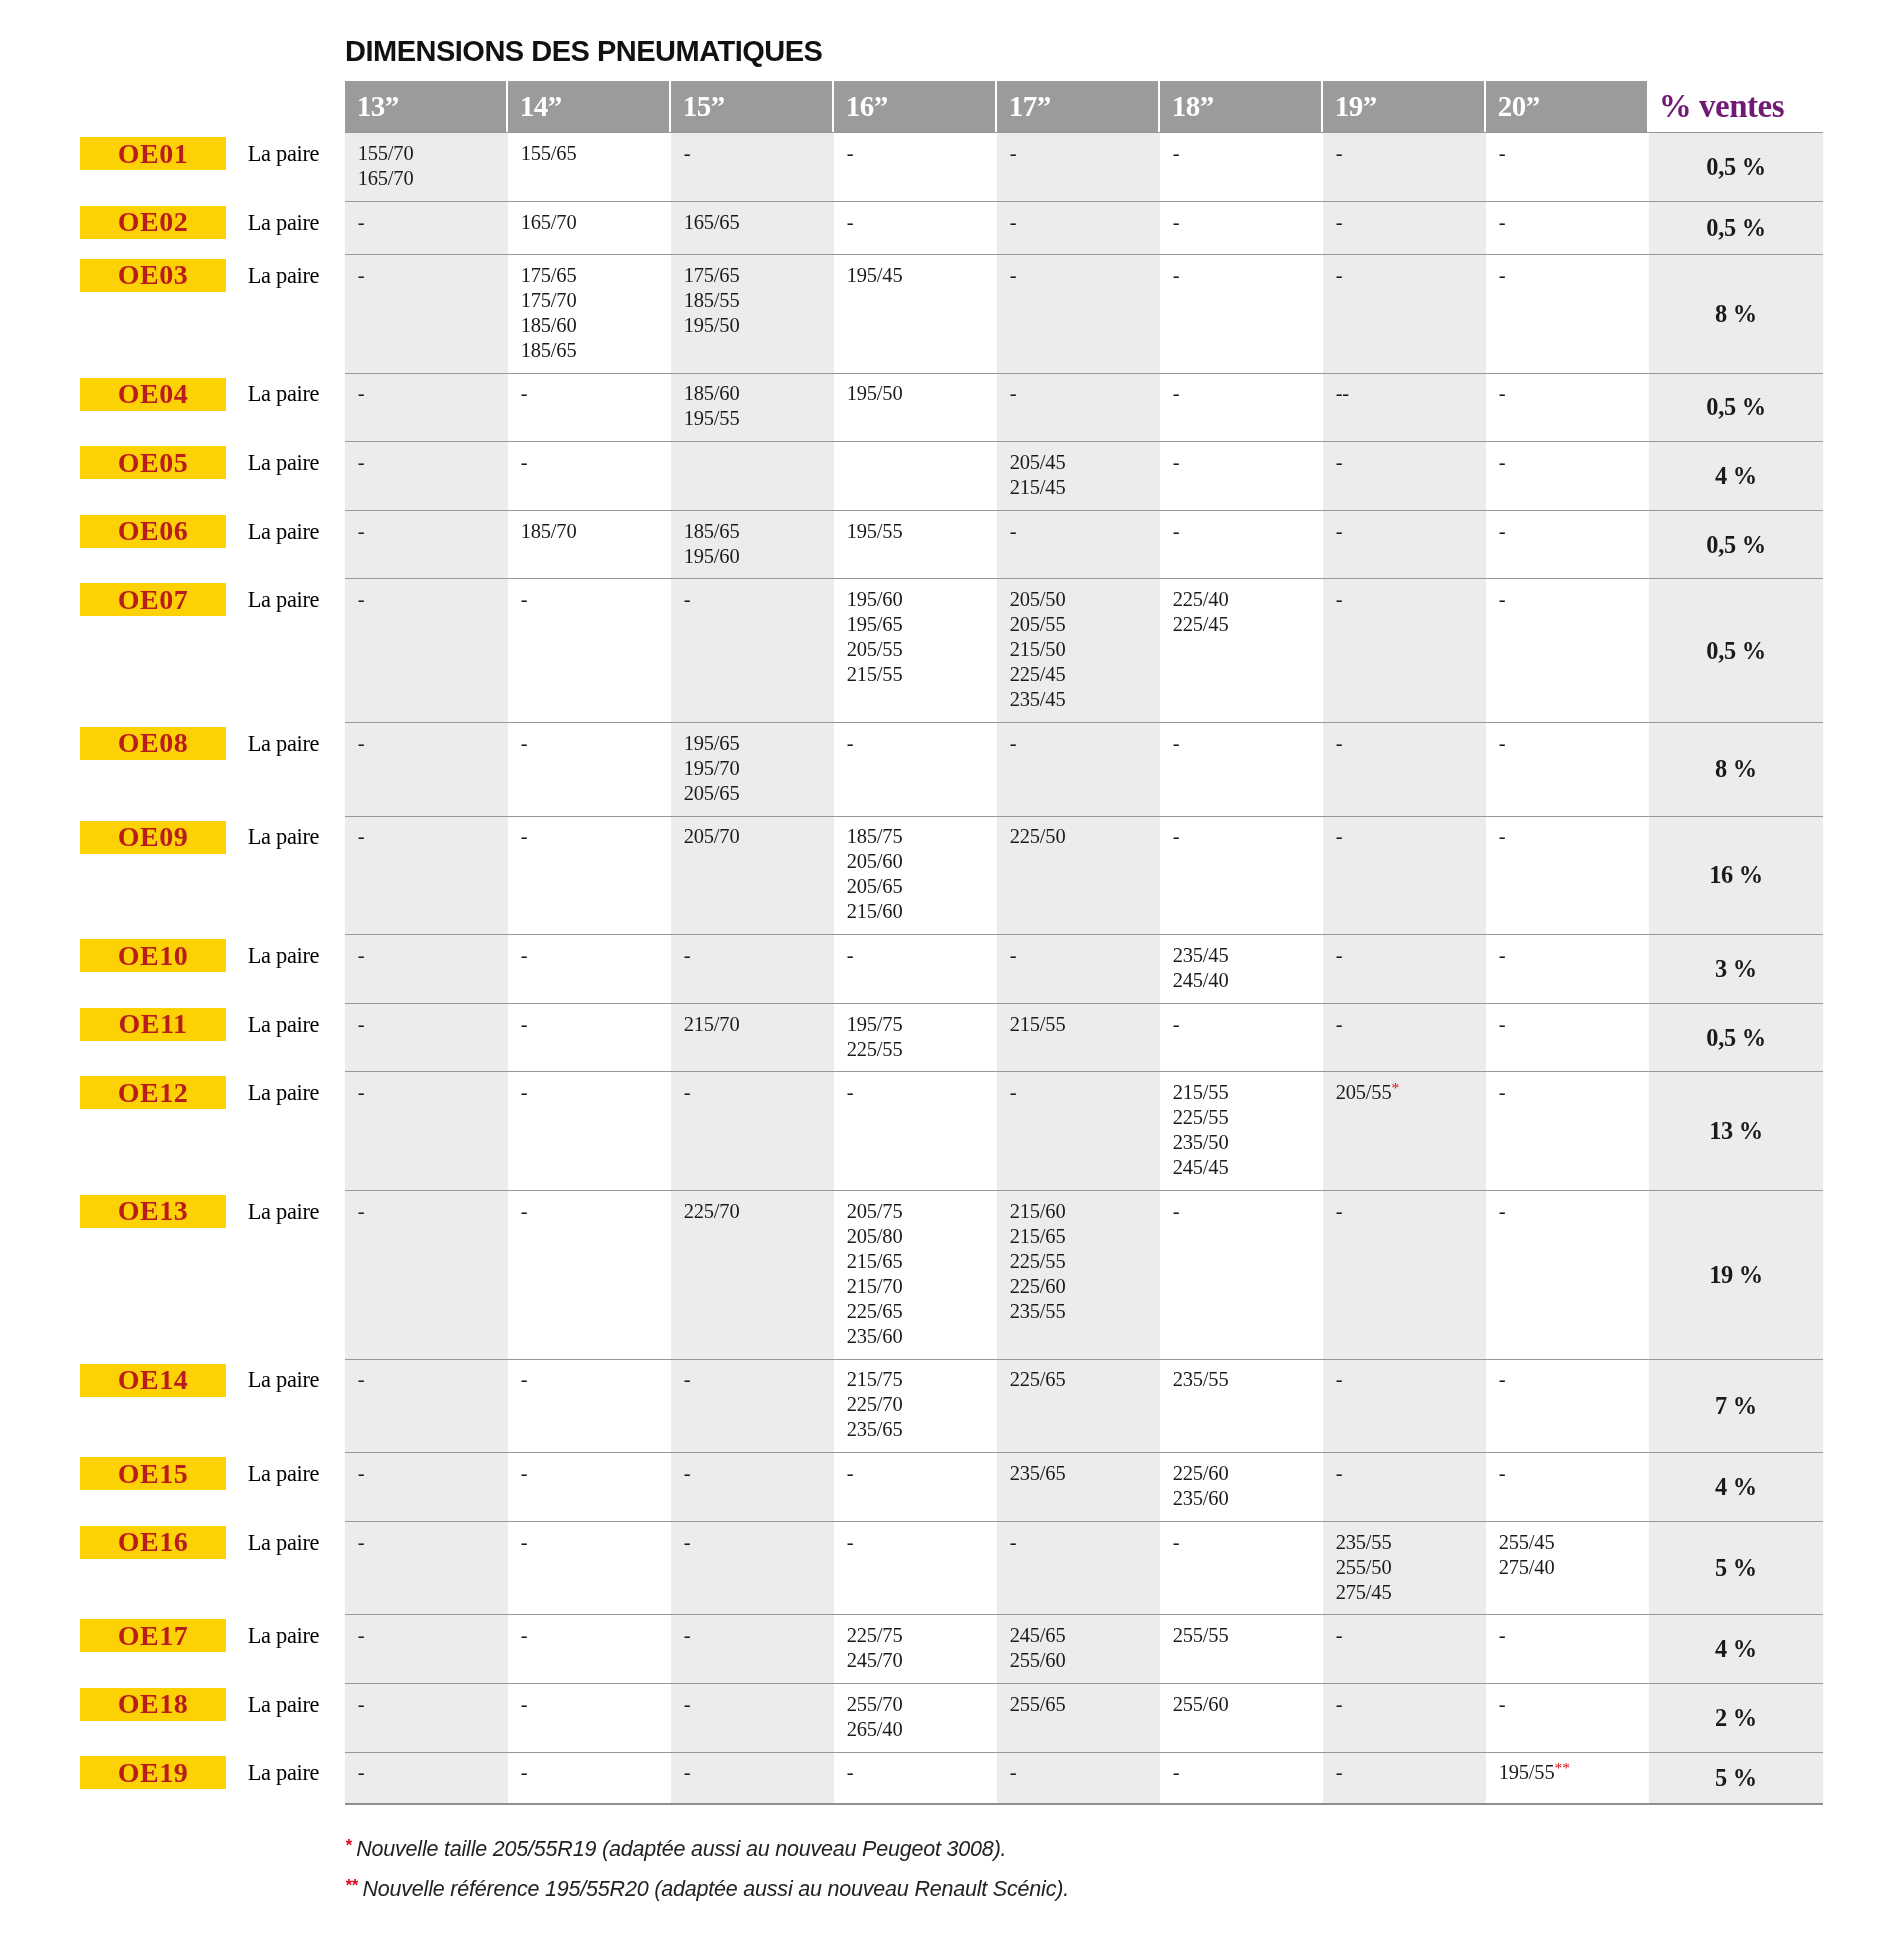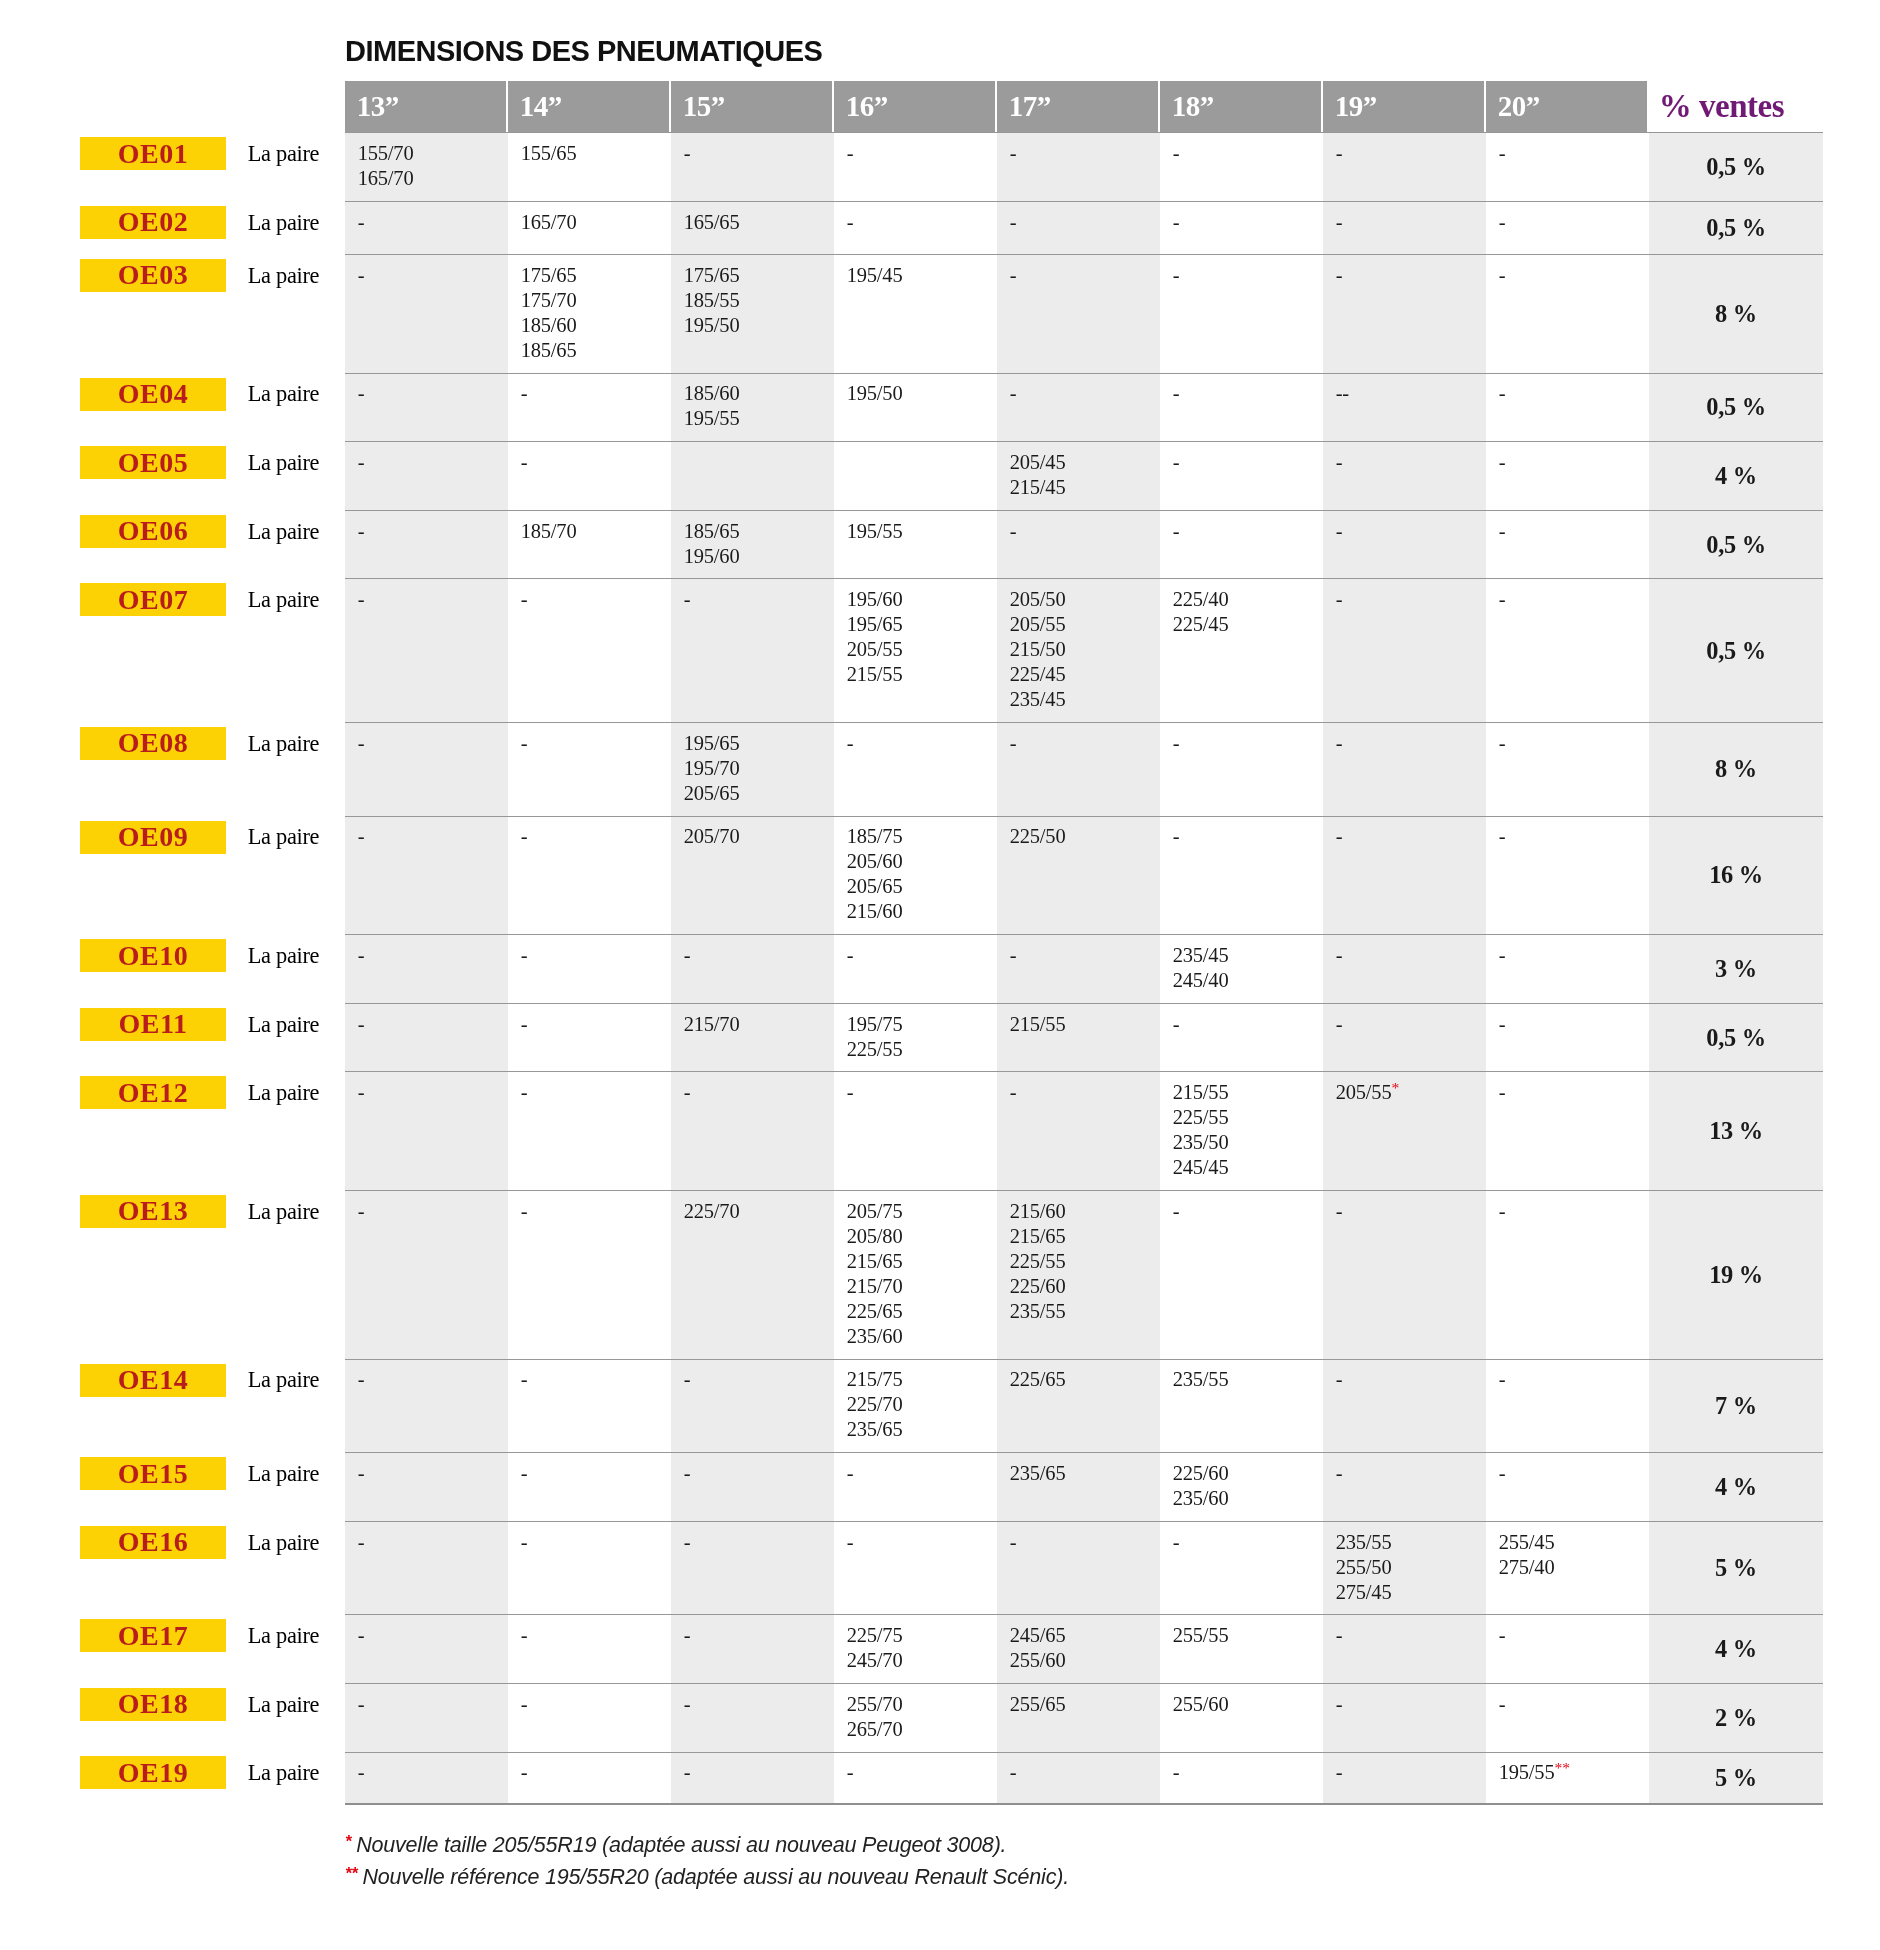--- a/index.html
+++ b/index.html
@@ -46,21 +46,21 @@
   .even{background:#ffffff;}
   .sales-cell{
     background:#ECECEC;border-top:1px solid #979797;box-sizing:border-box;
     display:flex;align-items:center;justify-content:center;
     font-size:24.4px;font-weight:700;letter-spacing:-0.3px;
   }
   .trow:last-child .size-cell,
   .trow:last-child .sales-cell{border-bottom:2px solid #8f8f8f;}
   .ast{color:#E30613;font-size:15.6px;position:relative;top:-5.9px;letter-spacing:0;}
   .fnotes{margin:25px 0 0 265px;}
-  .fn{font-style:italic;font-size:21.5px;line-height:31px;color:#222;letter-spacing:-0.2px;}
+  .fn{font-style:italic;font-size:21.5px;line-height:38px;color:#222;letter-spacing:-0.2px;}
   .fn-marker{
     color:#E30613;font-weight:700;font-style:italic;font-size:16.6px;
     position:relative;top:-4.9px;margin-right:4.9px;
   }
 </style>
 </head>
 <body>
 
 <div class="page">
   <div class="title">DIMENSIONS DES PNEUMATIQUES</div>
@@ -652,21 +652,21 @@
           <div class="sz">-</div>
         </div>
         <div class="size-cell even">
           <div class="sz">-</div>
         </div>
         <div class="size-cell odd">
           <div class="sz">-</div>
         </div>
         <div class="size-cell even">
           <div class="sz">255/70</div>
-          <div class="sz">265/70</div>
+          <div class="sz">265/40</div>
         </div>
         <div class="size-cell odd">
           <div class="sz">255/65</div>
         </div>
         <div class="size-cell even">
           <div class="sz">255/60</div>
         </div>
         <div class="size-cell odd">
           <div class="sz">-</div>
         </div>

